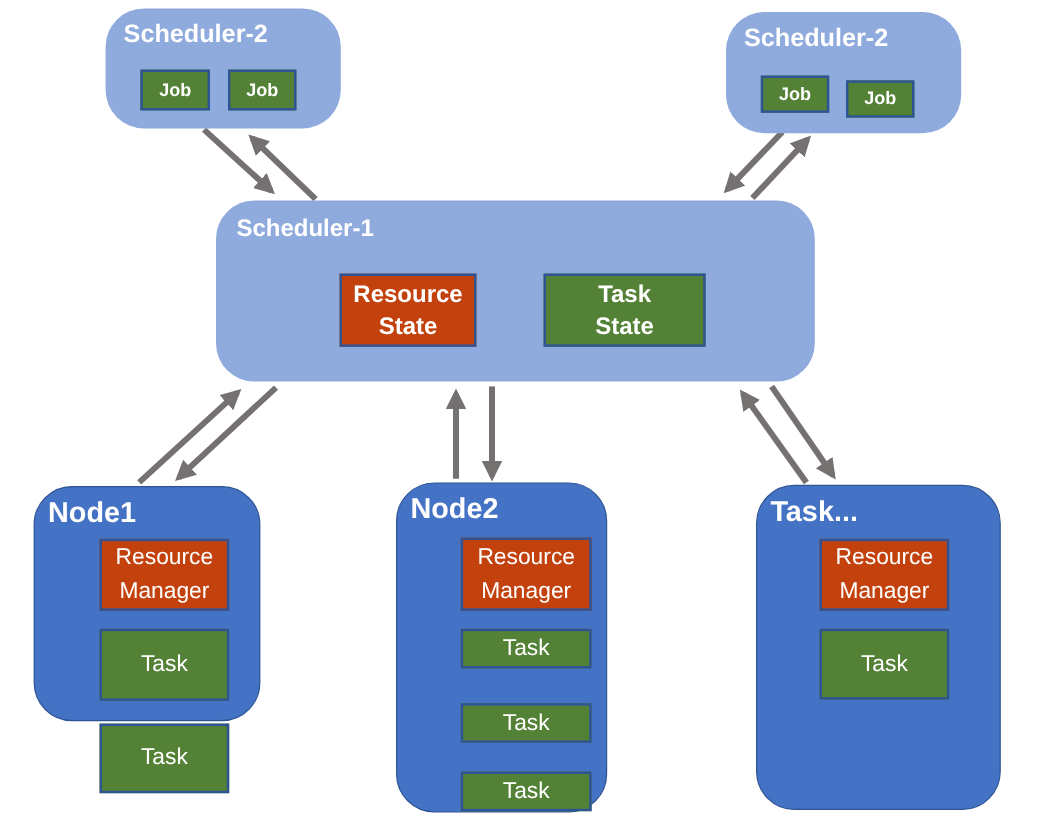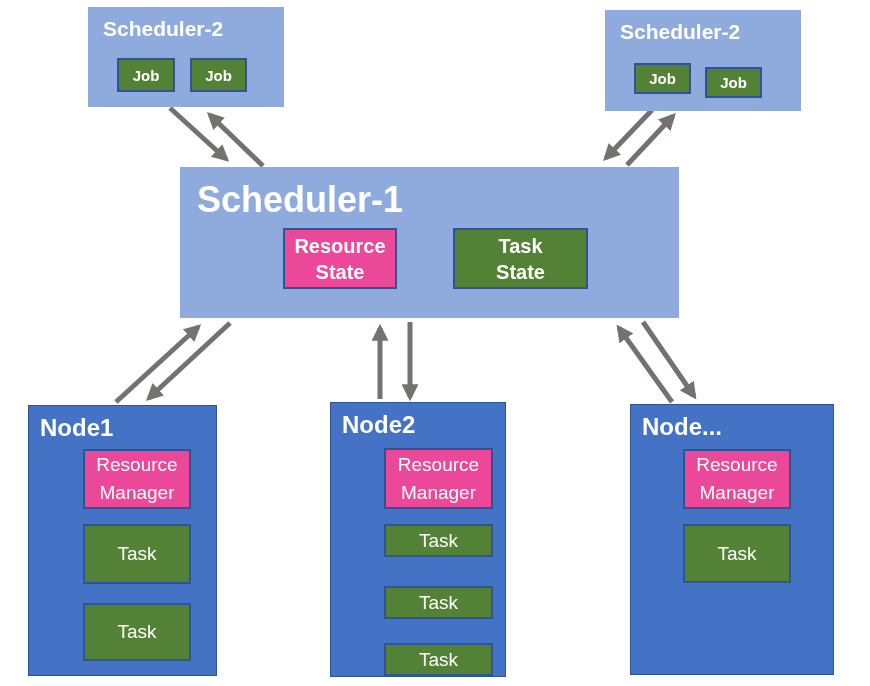--- a/index.html
+++ b/index.html
@@ -1,32 +1,32 @@
 <!DOCTYPE html>
 <html><head>
 <meta charset="utf-8">
 <style>
   html,body{margin:0;padding:0;background:#ffffff;}
   .canvas{
     position:relative;width:870px;height:686px;background:#ffffff;
     font-family:"Liberation Sans",sans-serif;overflow:hidden;
   }
   .arrows{position:absolute;left:0;top:0;width:870px;height:686px;pointer-events:none;}
-  .box{position:absolute;box-sizing:border-box;}
+  .box{position:absolute;box-sizing:border-box;border-radius:32px;}
   .lightblue{background:#8FAADC;}
   .node{background:#4472C4;border:1.5px solid #2F5496;}
   .title{position:absolute;color:#ffffff;font-weight:bold;line-height:1.1;white-space:nowrap;}
   .t-sch2{left:15px;top:10px;font-size:21px;}
-  .t-sch1{left:17px;top:13px;font-size:36px;}
+  .t-sch1{left:17px;top:13px;font-size:20px;}
   .t-node{left:11px;top:9px;font-size:24px;}
   .chip{
     position:absolute;box-sizing:border-box;border:2px solid #2F5496;color:#ffffff;
     display:flex;flex-direction:column;align-items:center;justify-content:center;text-align:center;
   }
-  .orange{background:#ec4899;}
+  .orange{background:#c2410c;}
   .green{background:#538135;}
   .job{font-size:15px;font-weight:bold;}
   .state{font-size:20px;font-weight:bold;line-height:26px;}
   .rm,.task{font-size:19px;font-weight:normal;line-height:28px;}
   .line{display:block;}
 </style>
 </head>
 <body>
 
 <div class="canvas">
@@ -76,21 +76,21 @@
     <div class="chip orange state" style="left:103px;top:61px;width:114px;height:61px;">
       <span class="line">Resource</span>
       <span class="line">State</span>
     </div>
     <div class="chip green state" style="left:273px;top:61px;width:135px;height:61px;">
       <span class="line">Task</span>
       <span class="line">State</span>
     </div>
   </div>
 
-  <div class="box node" style="left:28px;top:405px;width:189px;height:271px;">
+  <div class="box node" style="left:28px;top:405px;width:189px;height:196px;">
     <div class="title t-node">Node1</div>
     <div class="chip orange rm" style="left:54px;top:43px;width:108px;height:60px;">
       <span class="line">Resource</span>
       <span class="line">Manager</span>
     </div>
     <div class="chip green task" style="left:54px;top:118px;width:108px;height:60px;">
       <span>Task</span>
     </div>
     <div class="chip green task" style="left:54px;top:197px;width:108px;height:58px;">
       <span>Task</span>
@@ -108,21 +108,21 @@
     </div>
     <div class="chip green task" style="left:53px;top:183px;width:109px;height:33px;">
       <span>Task</span>
     </div>
     <div class="chip green task" style="left:53px;top:240px;width:109px;height:33px;">
       <span>Task</span>
     </div>
   </div>
 
   <div class="box node" style="left:630px;top:404px;width:204px;height:271px;">
-    <div class="title t-node">Node...</div>
+    <div class="title t-node">Task...</div>
     <div class="chip orange rm" style="left:52px;top:44px;width:108px;height:60px;">
       <span class="line">Resource</span>
       <span class="line">Manager</span>
     </div>
     <div class="chip green task" style="left:52px;top:119px;width:108px;height:59px;">
       <span>Task</span>
     </div>
   </div>
 
 </div>

